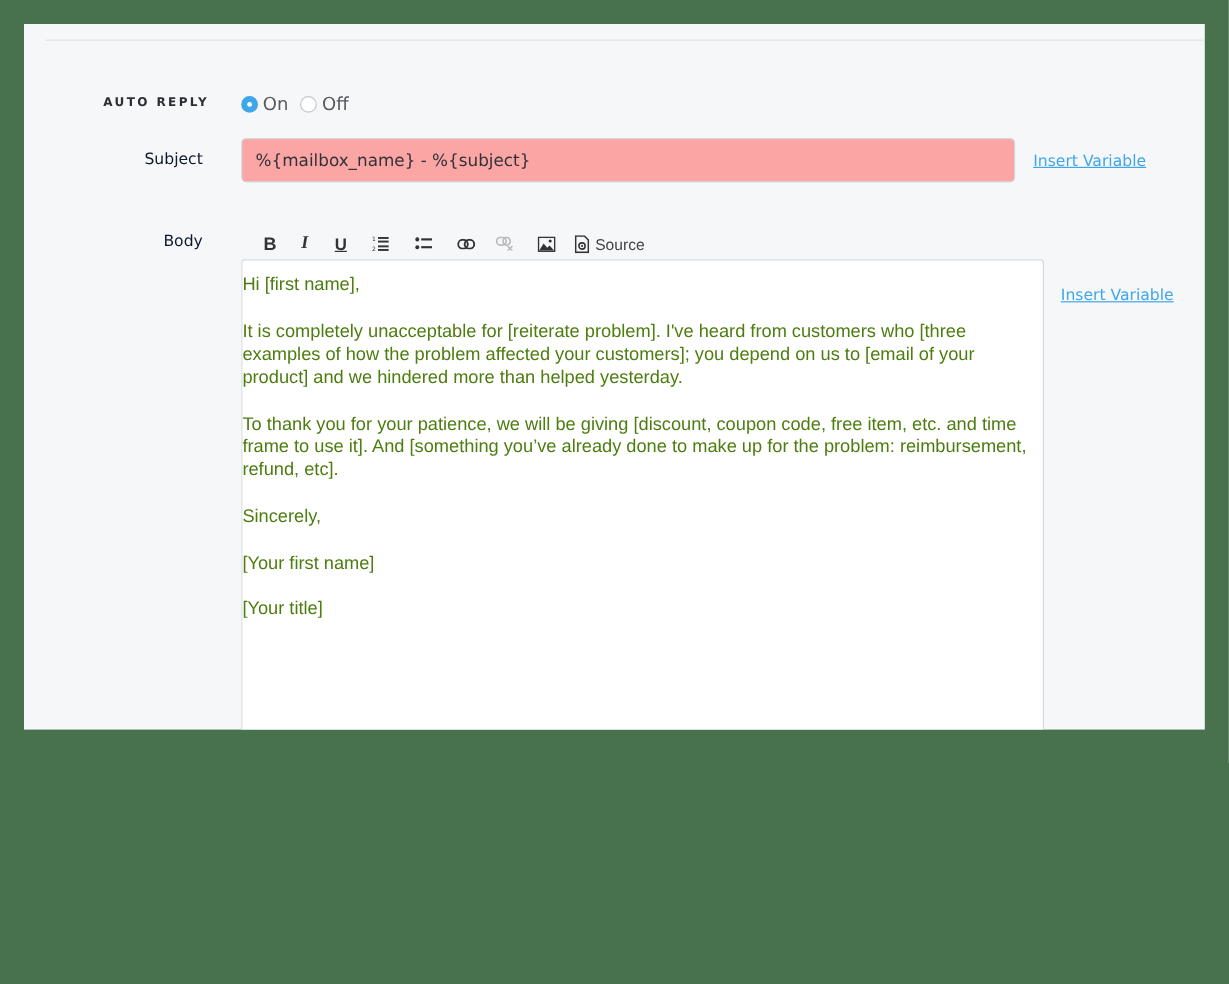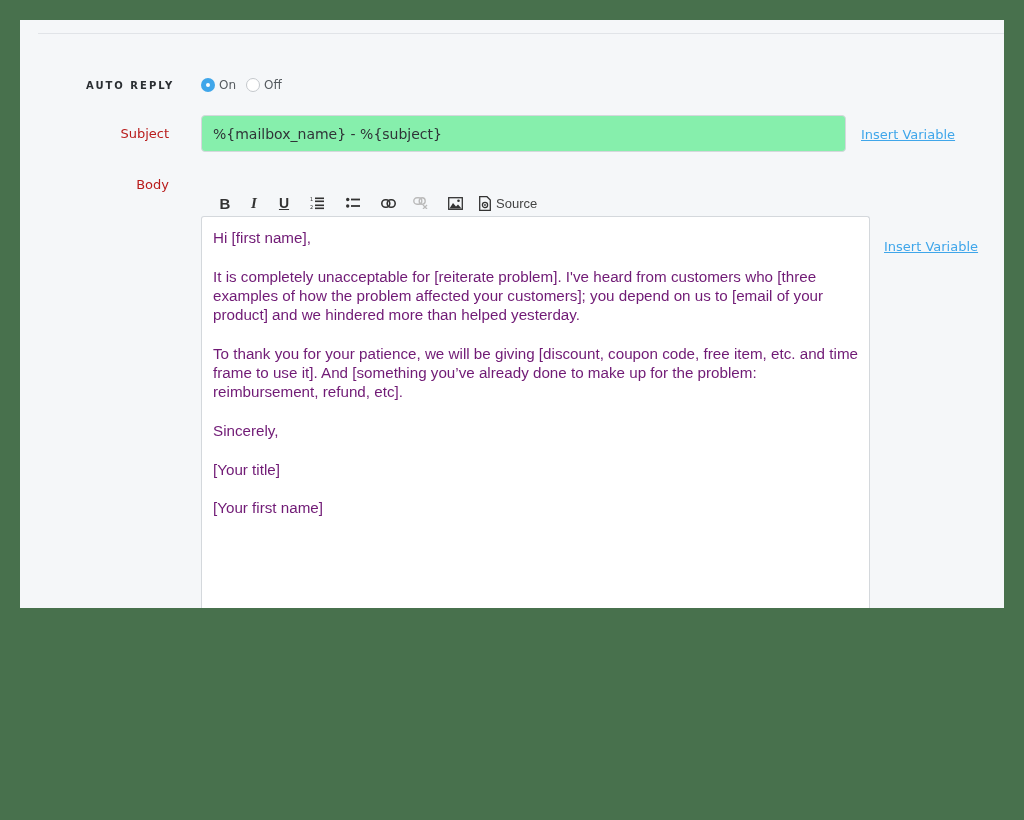--- a/index.html
+++ b/index.html
@@ -18,37 +18,37 @@
       overflow: hidden;
     }
     .divider {
       position: absolute;
       left: 18px; right: 0; top: 13px;
       height: 1px;
       background: #e1e4e8;
     }
     .row-label {
       position: absolute;
-      color: #b91c1c;
+      color: #0f172a;
       font-size: 13px;
       text-align: right;
     }
     .auto-reply-label {
       position: absolute;
       left: 66px; top: 60px;
       font-size: 10px;
       font-weight: bold;
       letter-spacing: 2px;
       color: #2b2f33;
     }
     .radio-group {
       position: absolute;
       left: 181px; top: 58px;
       display: flex; align-items: center;
-      font-size: 12px; color: #555a5f;
+      font-size: 15px; color: #555a5f;
     }
     .radio {
       display: flex; align-items: center;
       margin-right: 10px; cursor: pointer;
     }
     .radio .dot {
       width: 14px; height: 14px; border-radius: 50%;
       box-sizing: border-box;
       margin-right: 4px;
       position: relative;
@@ -64,21 +64,21 @@
     .radio .dot.unchecked {
       border: 1px solid #c4c8cc; background: #fff;
     }
     .subject-input {
       position: absolute;
       left: 181px; top: 95px;
       width: 645px; height: 37px;
       box-sizing: border-box;
       border: 1px solid #d4d8dc;
       border-radius: 4px;
-      background: #86efac;
+      background: #fca5a5;
       padding: 0 11px;
       font-family: "DejaVu Sans", sans-serif;
       font-size: 14px;
       color: #2f3337;
       outline: none;
     }
     .insert-var {
       position: absolute;
       color: #3fa6ea;
       font-size: 13px;
@@ -104,25 +104,25 @@
     }
     .editor {
       position: absolute;
       left: 181px; top: 196px;
       width: 669px; height: 600px;
       box-sizing: border-box;
       border: 1px solid #d4d8dc;
       border-bottom: none;
       border-radius: 3px 3px 0 0;
       background: #fff;
-      padding: 11px 11px;
+      padding: 11px 0;
       font-family: "Liberation Sans", sans-serif;
       font-size: 15.2px;
       line-height: 19.3px;
-      color: #701a75;
+      color: #4d7c0f;
       overflow: hidden;
     }
     .editor p { margin: 0 0 19.3px 0; }
   </style>
 </head>
 <body>
 
 <div class="panel">
   <div class="divider"></div>
 
@@ -136,21 +136,21 @@
     <label class="radio">
       <span class="dot unchecked"></span>
       <span>Off</span>
     </label>
   </div>
 
   <div class="row-label" style="left:60px; top:106px; width:89px;">Subject</div>
   <input class="subject-input" type="text" value="%{mailbox_name} - %{subject}" style="">
   <a class="insert-var" style="left:841px; top:107px;">Insert Variable</a>
 
-  <div class="row-label" style="left:60px; top:157px; width:89px;">Body</div>
+  <div class="row-label" style="left:60px; top:174px; width:89px;">Body</div>
 
   <div class="toolbar">
     <div class="tb-btn" style="width:28px;">
       <span style="font-family:'Liberation Sans',sans-serif;font-weight:bold;font-size:15px;color:#333;">B</span>
     </div>
     <div class="tb-btn" style="width:30px;">
       <span style="font-family:'Liberation Serif',serif;font-style:italic;font-weight:bold;font-size:15px;color:#333;">I</span>
     </div>
     <div class="tb-btn" style="width:30px;">
       <span style="font-family:'Liberation Sans',sans-serif;font-weight:bold;text-decoration:underline;font-size:14px;color:#333;">U</span>
@@ -201,18 +201,18 @@
       </svg>
       <span class="tb-text">Source</span>
     </div>
   </div>
 
   <div class="editor">
     <p>Hi [first name],</p>
     <p>It is completely unacceptable for [reiterate problem]. I've heard from customers who [three examples of how the problem affected your customers]; you depend on us to [email of your product] and we hindered more than helped yesterday.</p>
     <p>To thank you for your patience, we will be giving [discount, coupon code, free item, etc. and time frame to use it]. And [something you’ve already done to make up for the problem: reimbursement, refund, etc].</p>
     <p>Sincerely,</p>
+    <p>[Your first name]</p>
     <p>[Your title]</p>
-    <p>[Your first name]</p>
   </div>
 
   <a class="insert-var" style="left:864px; top:219px;">Insert Variable</a>
 </div>
 
 </body></html>

